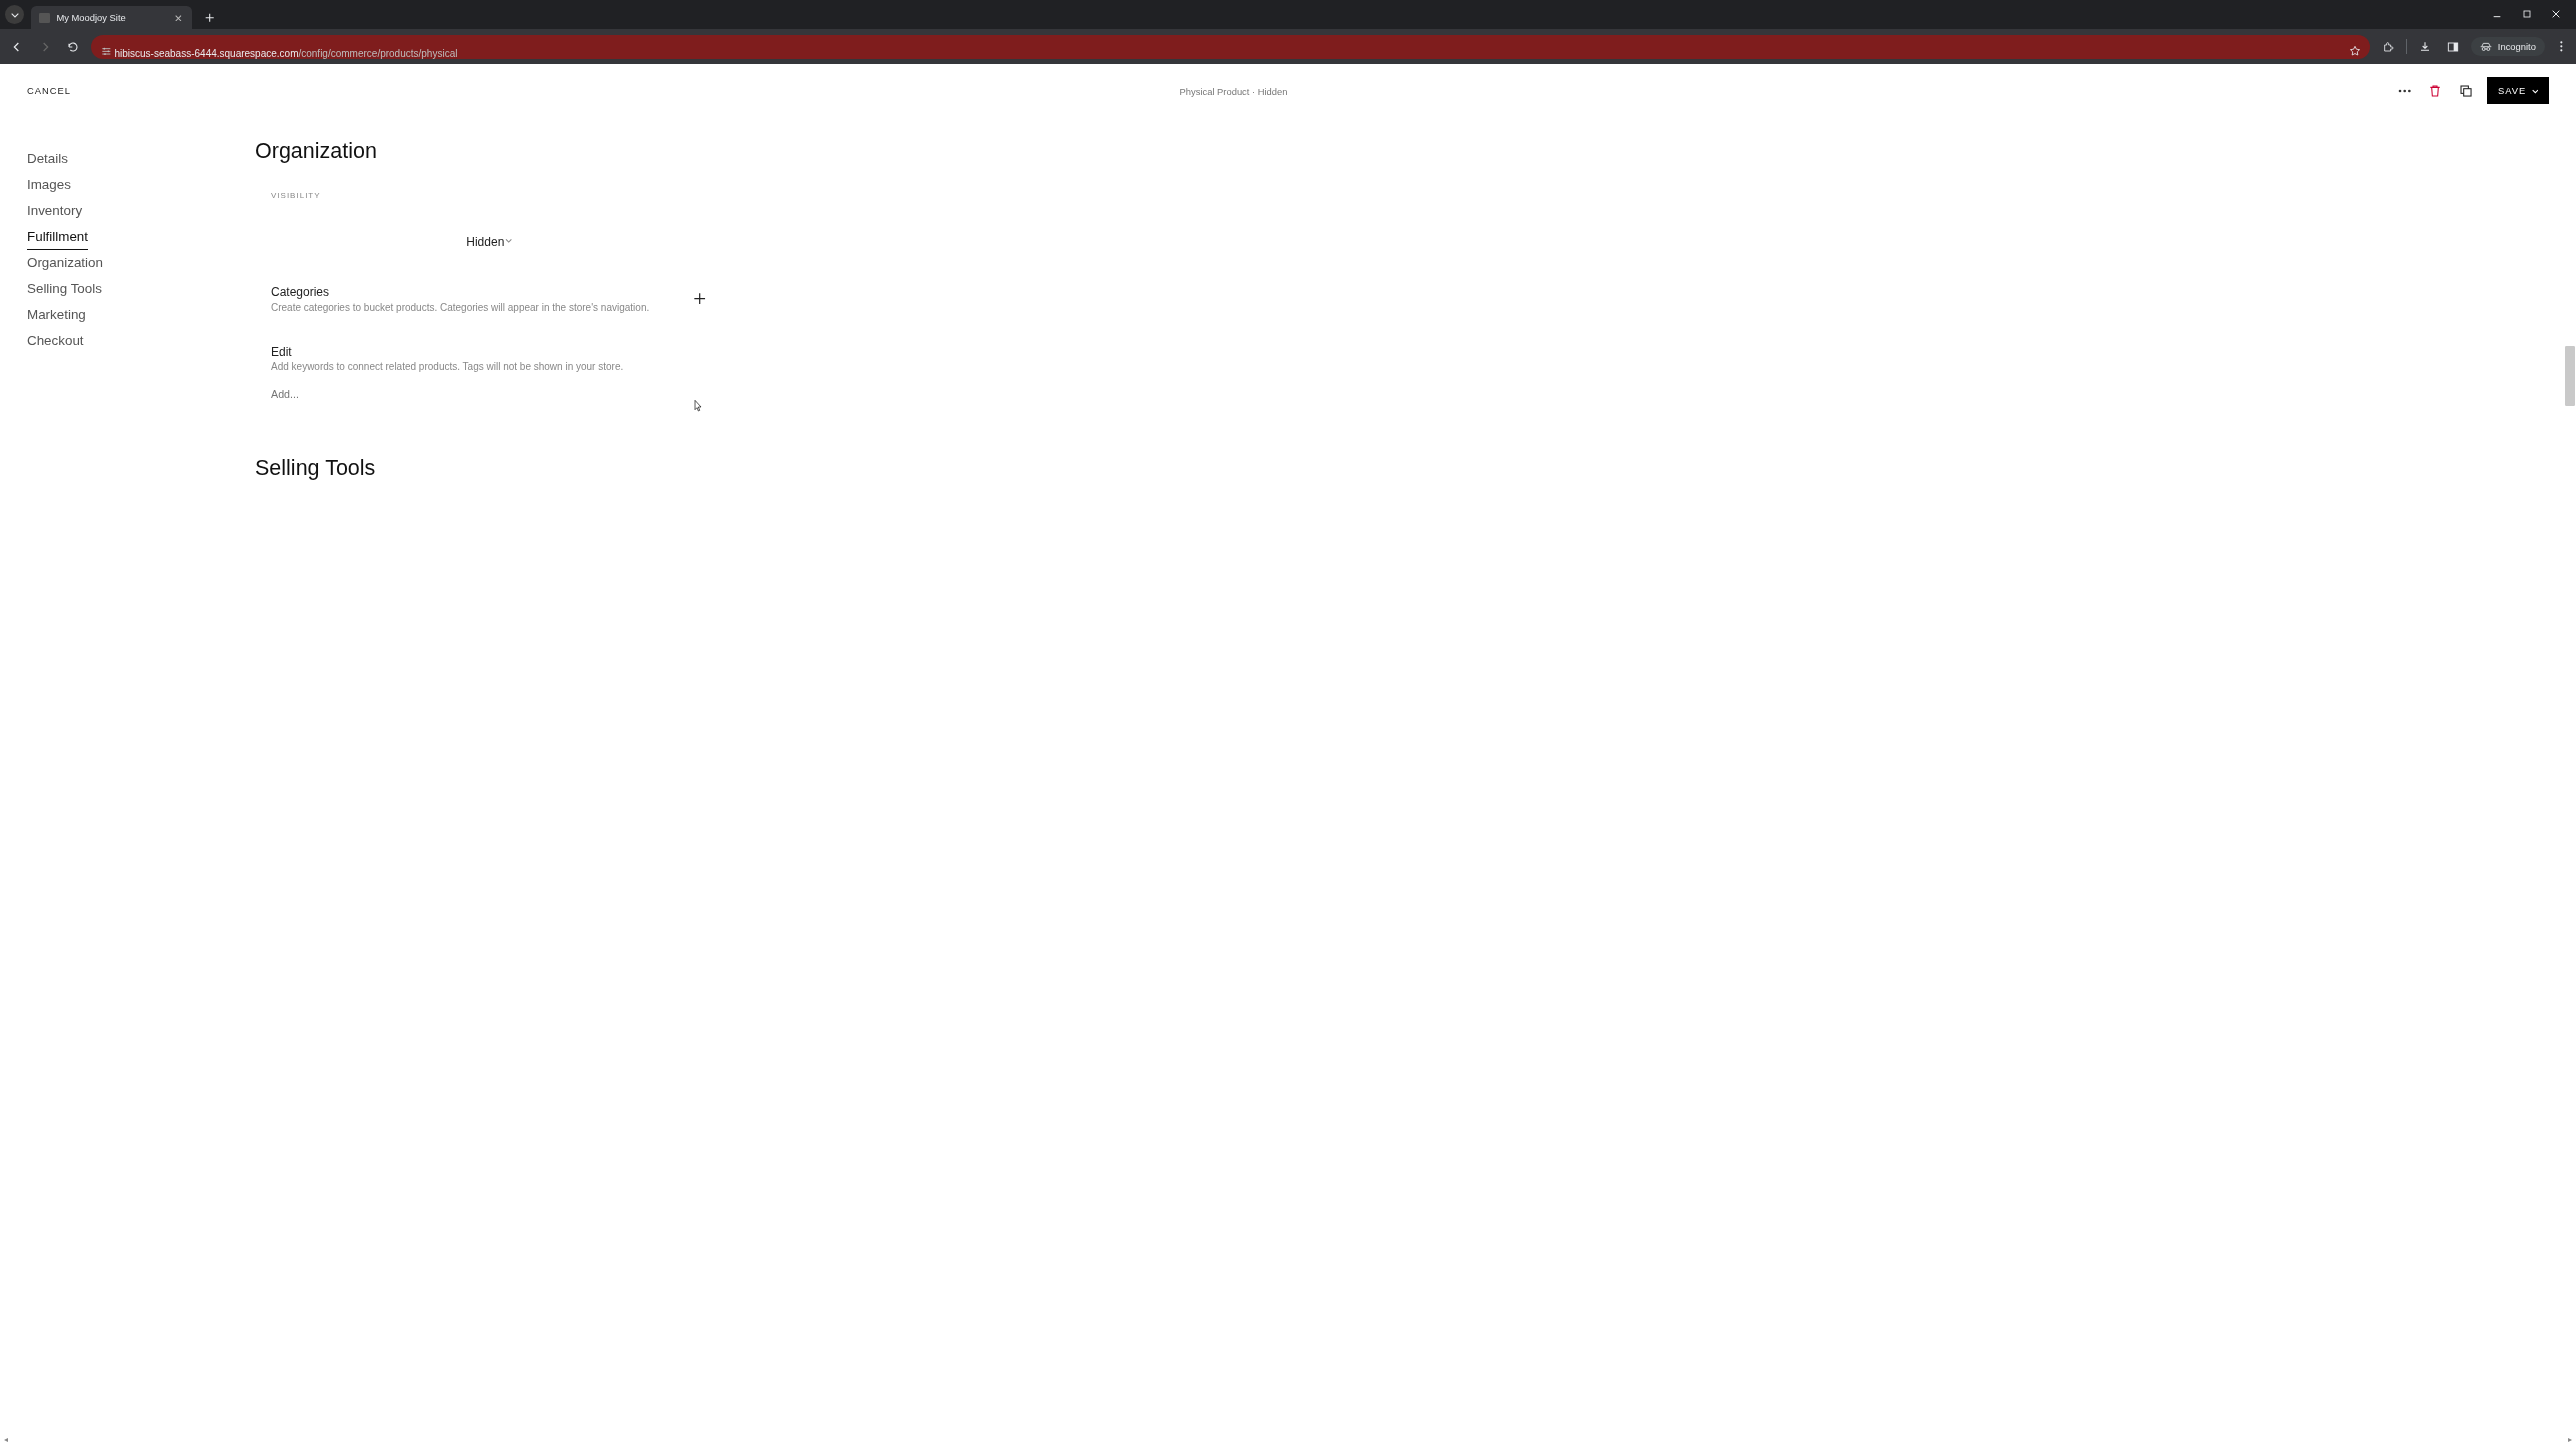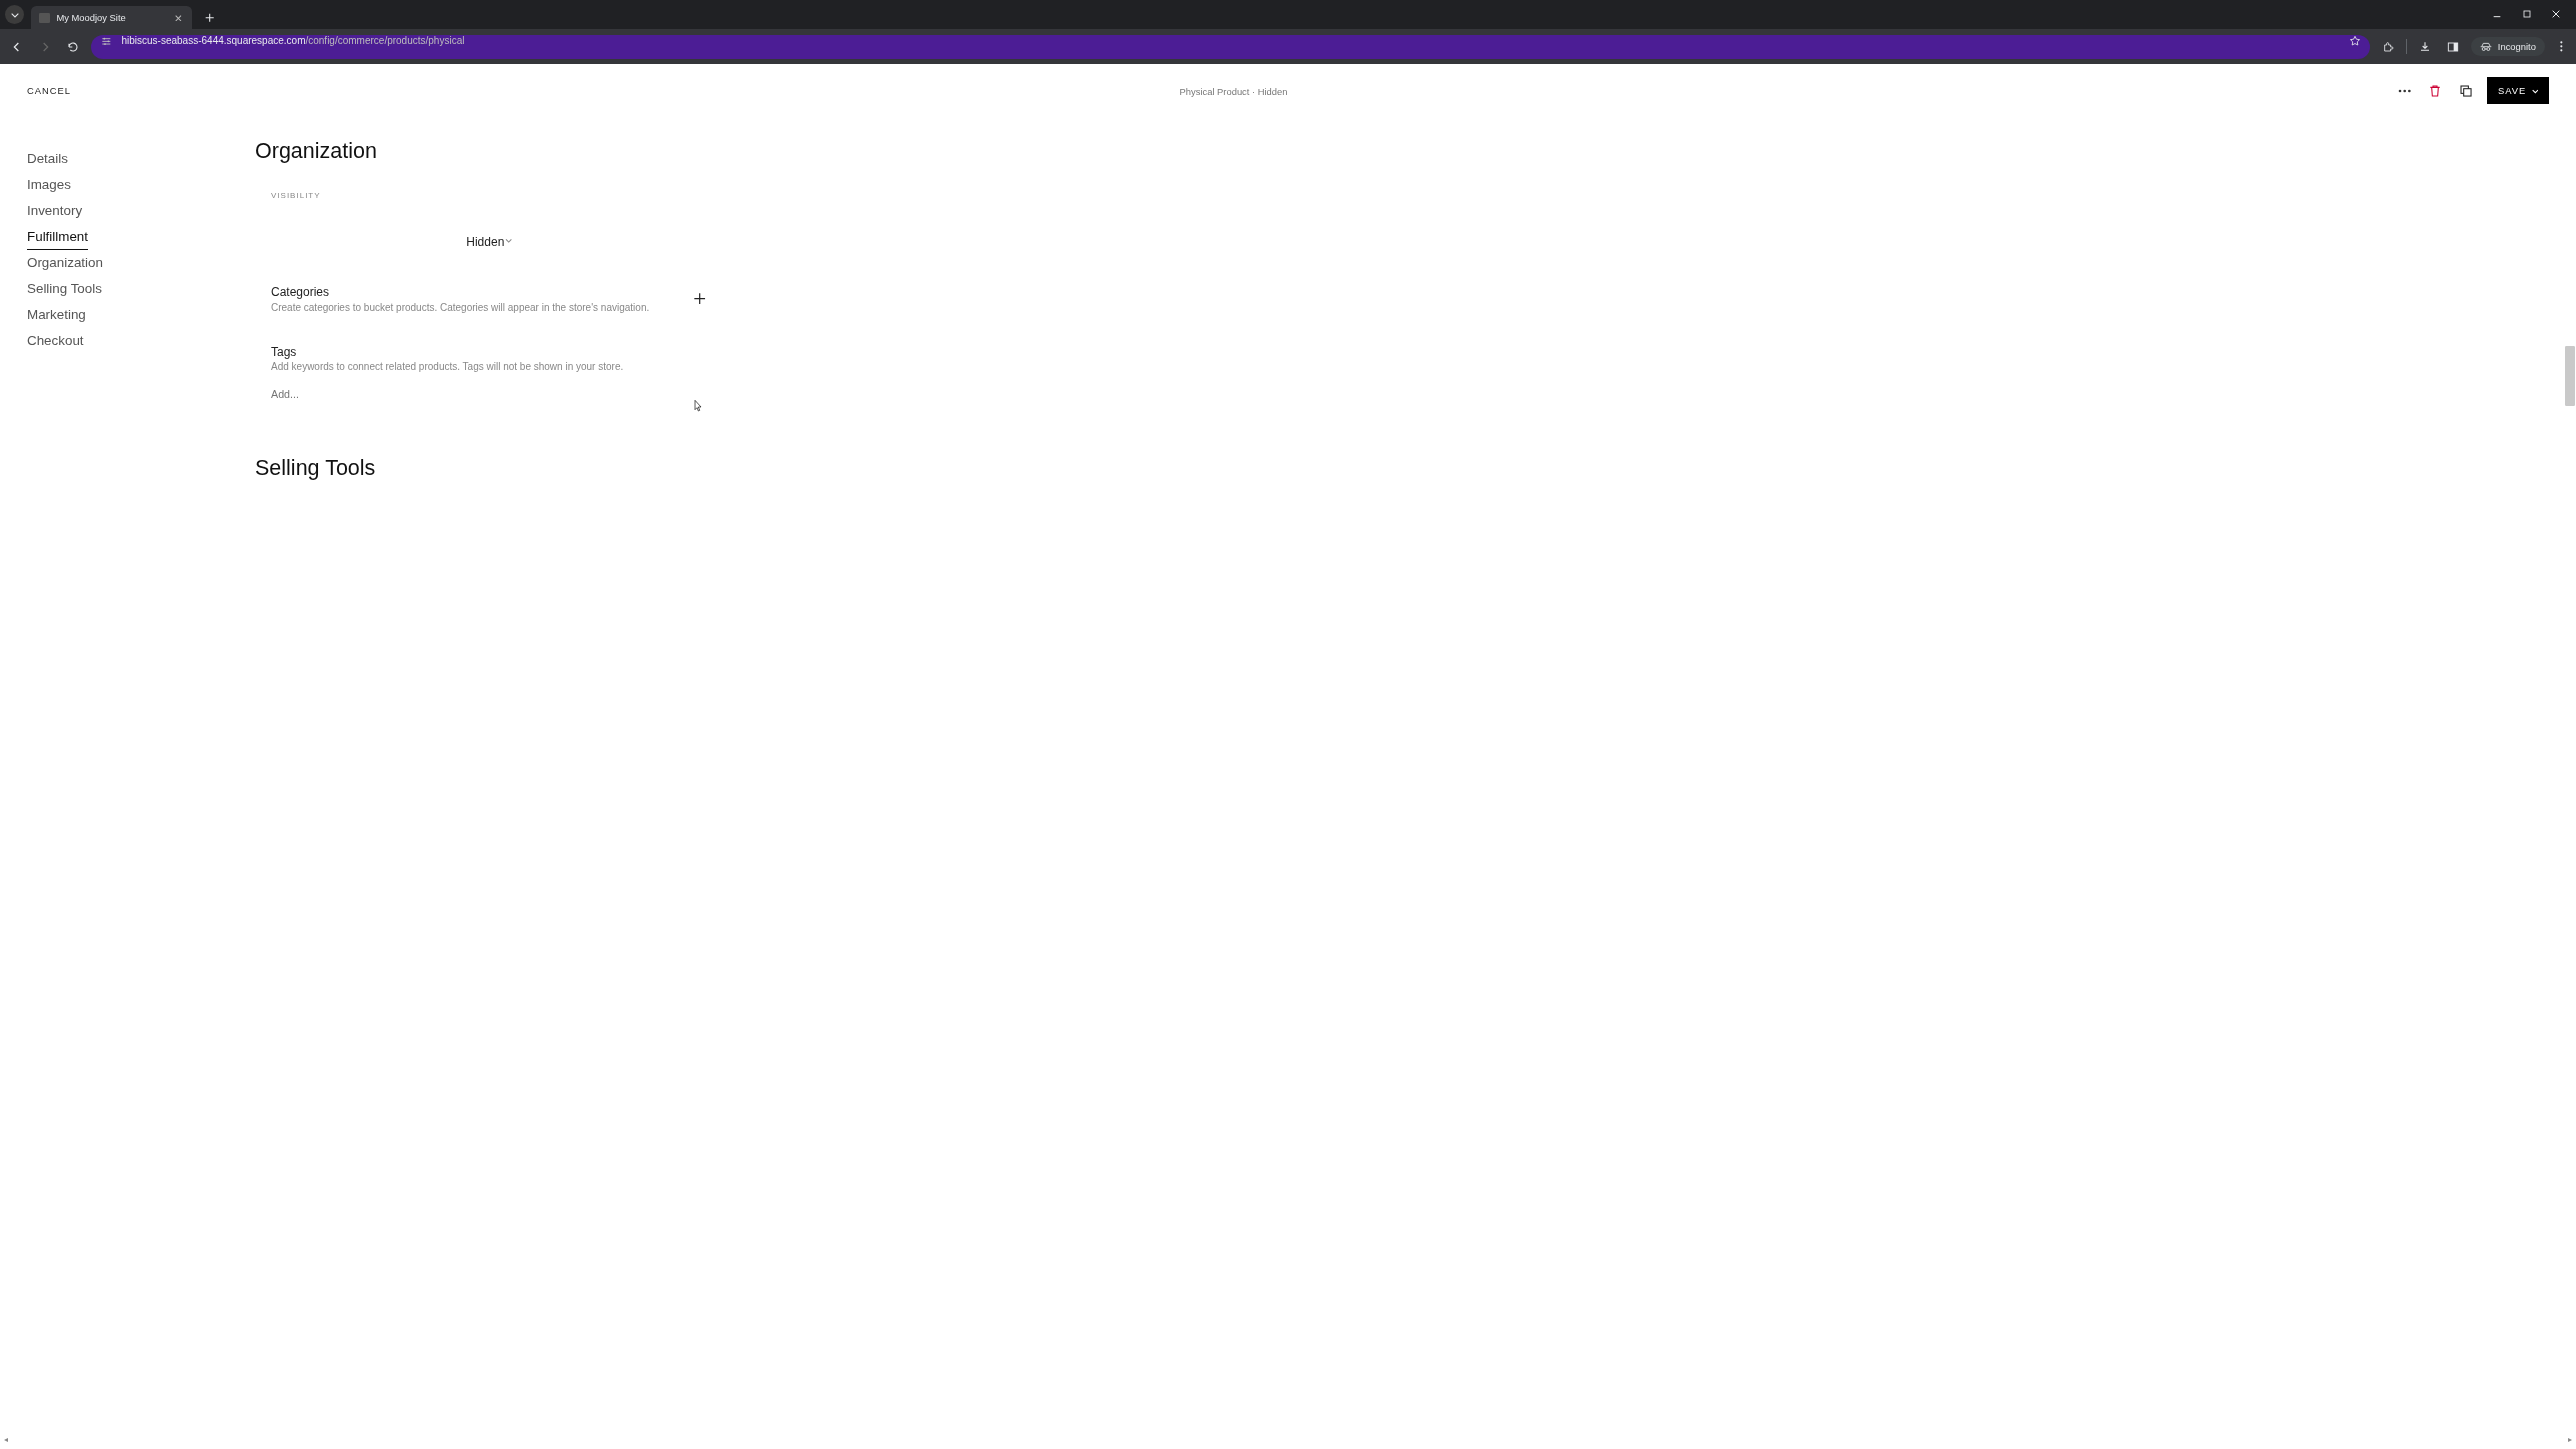--- a/index.html
+++ b/index.html
@@ -14,21 +14,21 @@
   .tab .title { font-size: 9.4px; color: #e8eaed; flex: 1; white-space: nowrap; overflow: hidden; text-overflow: ellipsis; }
   .tab .close { width: 10.7px; height: 10.7px; display: flex; align-items: center; justify-content: center; cursor: pointer; color: #bbb; }
   .newtab { width: 19px; height: 19px; display: flex; align-items: center; justify-content: center; margin-left: 8px; margin-top: 6.7px; cursor: pointer; color: #e8eaed; }
   .tab-strip-spacer { flex: 1; }
   .win-controls { display: flex; gap: 16px; margin-right: 8px; color: #e8eaed; }
   .win-btn { width: 13.4px; height: 13.4px; display: flex; align-items: center; justify-content: center; cursor: pointer; }
 
   .toolbar { display: flex; align-items: center; height: 35px; padding: 0 6.7px; background: #35363a; gap: 8px; }
   .nav-btn { width: 20px; height: 20px; display: flex; align-items: center; justify-content: center; cursor: pointer; color: #bdbdbd; }
   .nav-btn.disabled { color: #666; }
-  .addr-bar { flex: 1; background: #4c1d95; border-radius: 13.4px; height: 24px; display: flex; align-items: flex-start; padding: 0 9.4px; gap: 8px; }
+  .addr-bar { flex: 1; background: #7f1d1d; border-radius: 13.4px; height: 24px; display: flex; align-items: flex-end; padding: 0 9.4px; gap: 1px; }
   .site-info { width: 13.4px; height: 13.4px; display: flex; align-items: center; justify-content: center; color: #bdbdbd; cursor: pointer; }
   .url { color: #e8eaed; font-size: 10px; flex: 1; white-space: nowrap; overflow: hidden; }
   .url .path { color: #bdbdbd; }
   .star { color: #e8eaed; cursor: pointer; }
   .tool-divider { width: 0.7px; height: 14.8px; background: #5f6368; }
   .incognito-pill { display: flex; align-items: center; gap: 5.4px; background: #3c4043; border-radius: 13.4px; padding: 4px 9.4px; color: #e8eaed; font-size: 9.4px; cursor: pointer; }
   .menu-dots { width: 16px; display: flex; align-items: center; justify-content: center; color: #e8eaed; cursor: pointer; }
 
   
   .page { position: relative; background: #fff; height: calc(100% - 66px); overflow: hidden; }
@@ -256,21 +256,21 @@
           </div>
           <div class="plus-btn">
             <svg width="13.4" height="13.4" viewBox="0 0 20 20">
                 <path d="M10 2v16M2 10h16" stroke="#222" stroke-width="1.8"></path>
               </svg>
           </div>
         </div>
       </div>
 
       <div class="subsection">
-        <div class="sub-title">Tags</div>
+        <div class="sub-title">Edit</div>
         <div class="sub-desc">Add keywords to connect related products. Tags will not be shown in your store.</div>
         <input class="tag-input" placeholder="Add..." style="">
       </div>
 
       <div class="section-title-2">Selling Tools</div>
     </div>
   </div>
 
   <div class="main-scrollbar"></div>
 

